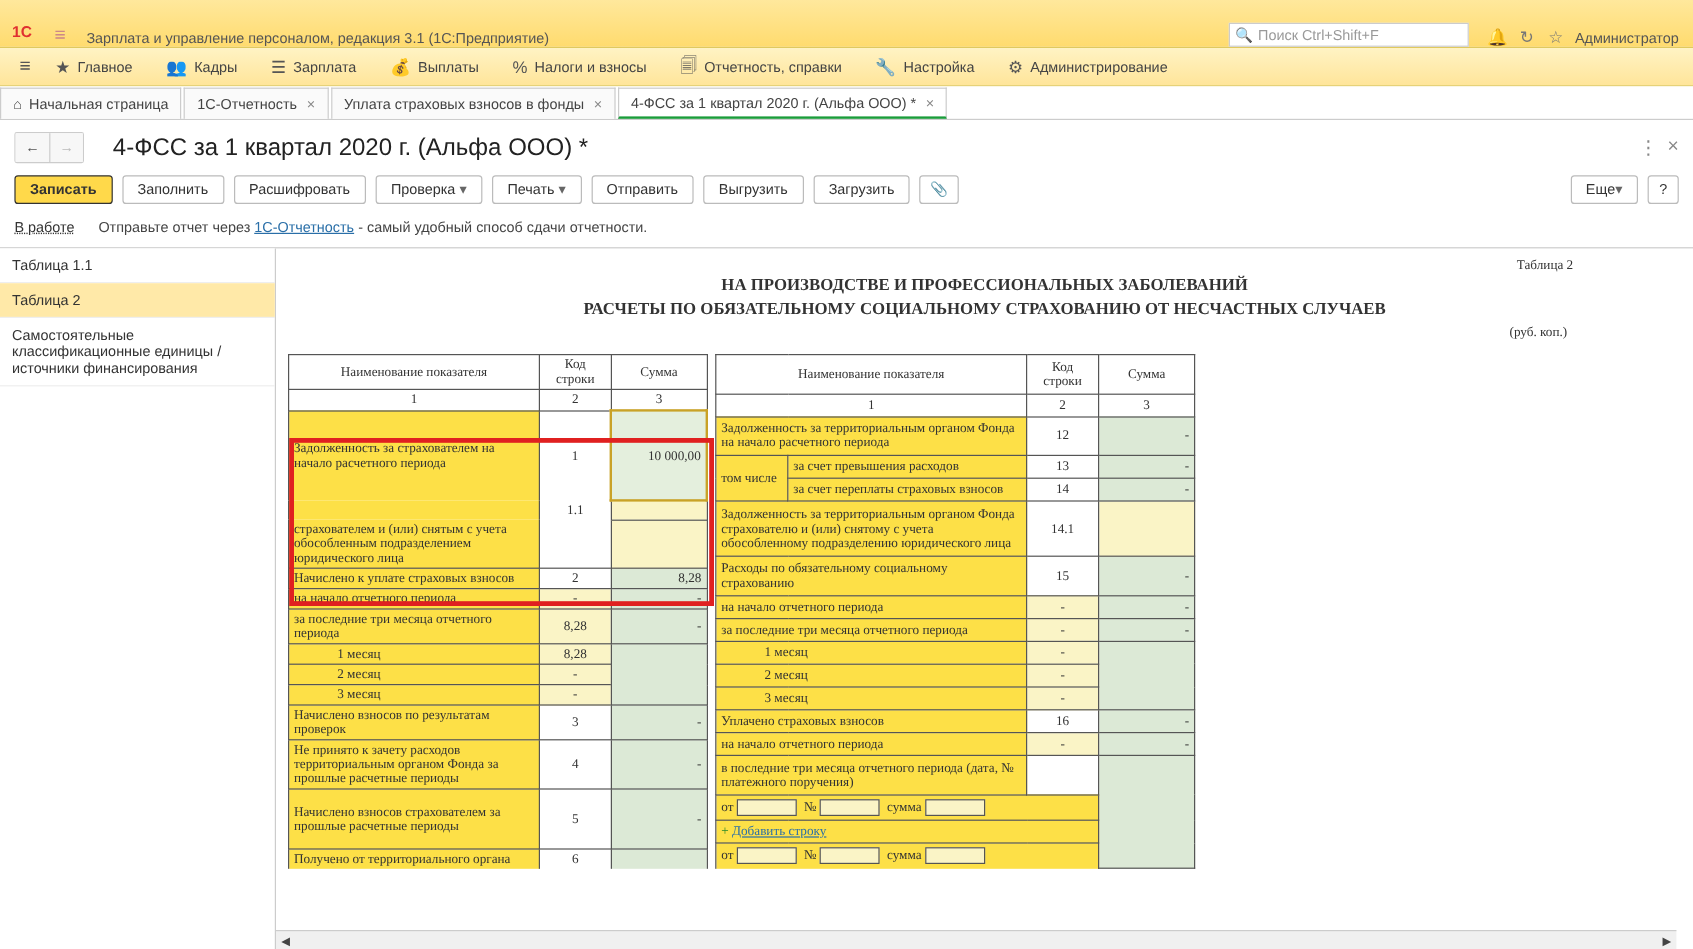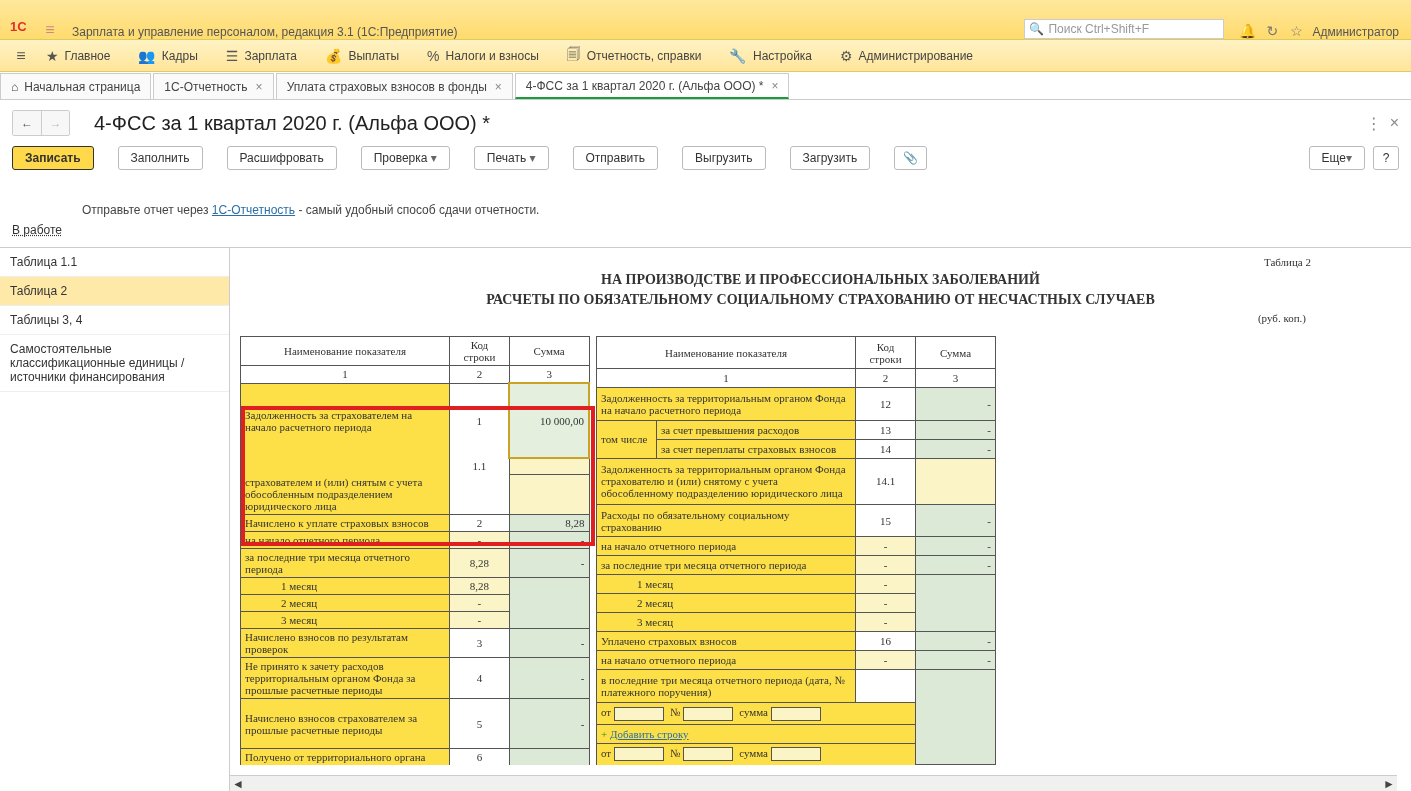--- a/index.html
+++ b/index.html
@@ -34,32 +34,32 @@
 .navbtns { display:flex; border:1px solid #ccc; border-radius:2px; margin-right: 24px;}
 .navbtns .nb { width:28px; height:24px; display:flex; align-items:center; justify-content:center; color:#555; background:#f7f7f7; cursor:pointer;}
 .navbtns .nb.dis{color:#bbb;}
 .navbtns .nb + .nb { border-left:1px solid #ccc;}
 .pageheader h1 { font-size: 20px; font-weight: normal; color:#222;}
 .pageheader .rside { margin-left:auto; display:flex; align-items:center; gap:8px;}
 .pageheader .dots{color:#888; cursor:pointer; font-size:16px;}
 .pageheader .xbtn{color:#888; cursor:pointer; font-size:16px;}
 
 
-.toolbar { display:flex; align-items:center; padding: 4px 12px 10px 12px; gap:24px;}
+.toolbar { display:flex; align-items:center; padding: 4px 12px 10px 12px; gap:8px;}
 .btn { border:1px solid #bbb; border-radius:3px; padding: 4px 12px; background:#fff; cursor:pointer; font-size:12px; color:#333;}
 .btn.primary { background: #ffd94a; border-color:#333; font-weight:bold;}
 .btn.drop::after{content:" ▾"; color:#666;}
 .btn.iconbtn{padding:4px 8px;}
 .toolbar .rside2{margin-left:auto; display:flex; gap:8px; align-items:center;}
 .btn.more{display:flex; align-items:center;}
 .btn.help{width:26px; text-align:center; padding:4px 0;}
 
 
 .hintrow { padding: 2px 12px 10px 12px; display:flex; gap:20px; align-items:center; color:#444;}
-.hintrow .status{ color:#333; text-decoration: underline dotted; margin-top: 41px;}
+.hintrow .status{ color:#333; text-decoration: underline dotted;}
 .hintrow a{color:#2a6fa8; text-decoration:underline;}
 
 
 .bodyarea { display:flex; border-top:1px solid #ccc; height: calc(791px - 28px - 32px - 28px - 44px - 40px - 26px);}
 .leftnav { width: 230px; border-right:1px solid #ccc; background:#fff;}
 .leftnav .ni{padding:7px 10px; border-bottom:1px solid #eee; cursor:pointer; color:#333;}
 .leftnav .ni.sel{background:#ffe9a8;}
 .report { flex:1; overflow:auto; padding: 8px 10px 20px 10px; position:relative;}
 
 
@@ -195,21 +195,20 @@
   <span class="status">В работе</span>
   <span>
     <span>Отправьте отчет через </span><a href="#">1С-Отчетность</a><span> - самый удобный способ сдачи отчетности.</span>
   </span>
 </div>
 
 <div class="bodyarea">
   <div class="leftnav">
     <div class="ni">Таблица 1.1</div>
     <div class="ni sel">Таблица 2</div>
-    <div class="ni">Таблицы 3, 4</div>
     <div class="ni">Самостоятельные классификационные единицы / источники финансирования</div>
   </div>
 
   <div class="report">
     <div class="rpthdr">
       <div class="tblcap">Таблица 2</div>
       <h2>НА ПРОИЗВОДСТВЕ И ПРОФЕССИОНАЛЬНЫХ ЗАБОЛЕВАНИЙ</h2>
       <h2>РАСЧЕТЫ ПО ОБЯЗАТЕЛЬНОМУ СОЦИАЛЬНОМУ СТРАХОВАНИЮ ОТ НЕСЧАСТНЫХ СЛУЧАЕВ</h2>
       <div class="unit">(руб. коп.)</div>
     </div>

